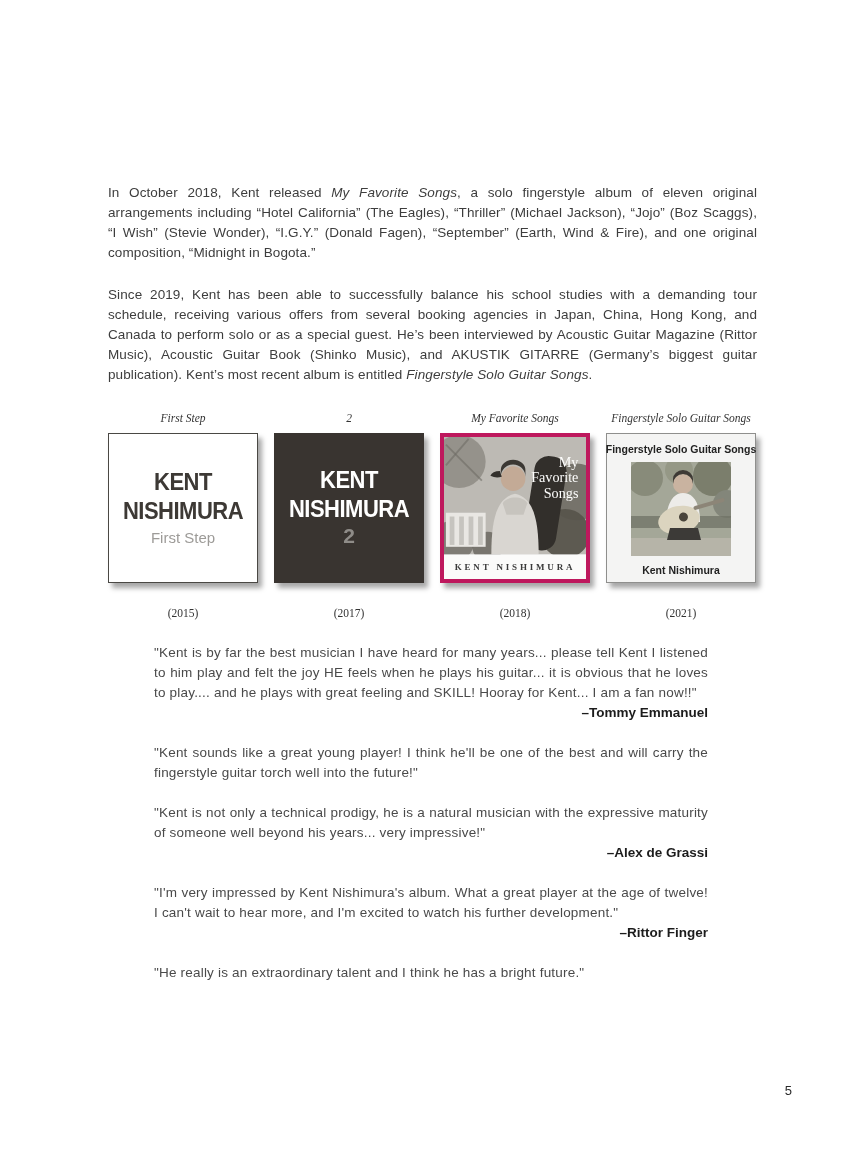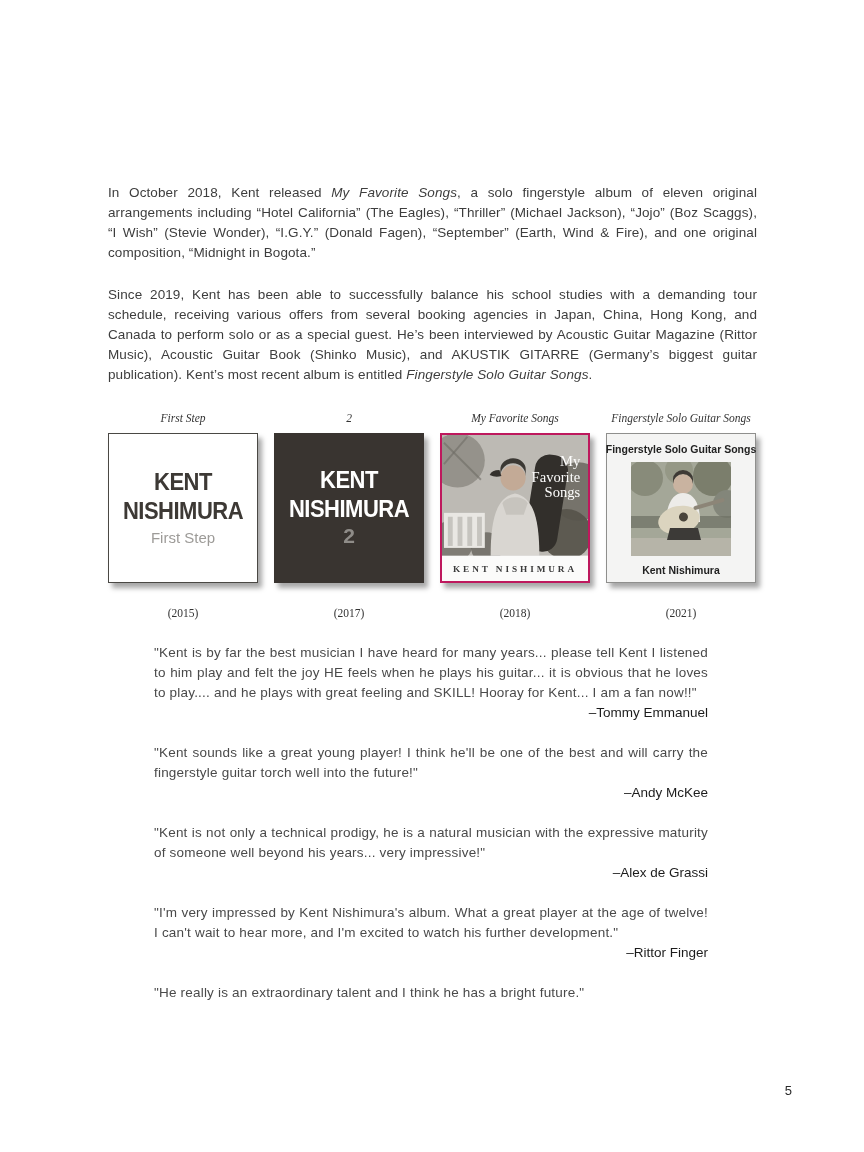--- a/index.html
+++ b/index.html
@@ -77,42 +77,42 @@
 
   
   .cover-2 {
     background: #393430;
     display: flex; flex-direction: column; align-items: center; justify-content: center;
   }
   .cover-2 .big-artist { color: #ffffff; }
   .cover-2 .cover-title { font-size: 21px; font-weight: bold; color: #8f8c88; margin-top: 3px; }
 
   
-  .cover-mfs { background: #cfccc7; border: 2px solid #be185d; }
+  .cover-mfs { background: #cfccc7; border: 4px solid #be185d; }
   .cover-mfs svg { display: block; width: 100%; height: 100%; }
   .cover-fsgs {
     background: #f4f4f3;
     border: 1px solid #8f8f8d;
     display: flex; flex-direction: column; align-items: center;
   }
   .fsgs-title { font-size: 10.5px; font-weight: bold; color: #222; margin-top: 9px; white-space: nowrap; }
   .fsgs-photo { width: 100px; height: 94px; margin-top: 7px; }
   .fsgs-photo svg { display: block; width: 100%; height: 100%; }
   .fsgs-artist { font-size: 10.5px; font-weight: bold; color: #222; margin-top: 8px; }
 
   
   .quotes { position: absolute; top: 643px; left: 154px; width: 554px; }
   .quote { margin: 0 0 20px 0; }
   .quote-text {
     margin: 0; font-size: 13.5px; line-height: 20px;
     text-align: justify; color: #4a4a4a; letter-spacing: 0.2px;
   }
   .quote-attrib {
     margin: 0; font-size: 13.5px; line-height: 20px;
-    text-align: right; font-weight: normal; color: #1c1c1c;
+    text-align: right; font-weight: bold; color: #1c1c1c;
   }
 
   
   .page-number {
     position: absolute; top: 1083px; left: 760px; width: 32px;
     text-align: right; font-size: 13px; color: #2a2a2a;
   }
 </style>
 </head>
 <body>
@@ -224,21 +224,20 @@
 
   </div>
 
   <div class="quotes">
     <div class="quote">
       <p class="quote-text">"Kent is by far the best musician I have heard for many years... please tell Kent I listened to him play and felt the joy HE feels when he plays his guitar... it is obvious that he loves to play.... and he plays with great feeling and SKILL! Hooray for Kent... I am a fan now!!"</p>
       <p class="quote-attrib">–Tommy Emmanuel</p>
     </div>
     <div class="quote">
       <p class="quote-text">"Kent sounds like a great young player! I think he'll be one of the best and will carry the fingerstyle guitar torch well into the future!"</p>
-      <p class="quote-attrib">–Andy McKee</p>
     </div>
     <div class="quote">
       <p class="quote-text">"Kent is not only a technical prodigy, he is a natural musician with the expressive maturity of someone well beyond his years... very impressive!"</p>
       <p class="quote-attrib">–Alex de Grassi</p>
     </div>
     <div class="quote">
       <p class="quote-text">"I'm very impressed by Kent Nishimura's album. What a great player at the age of twelve! I can't wait to hear more, and I'm excited to watch his further development."</p>
       <p class="quote-attrib">–Rittor Finger</p>
     </div>
     <div class="quote">

